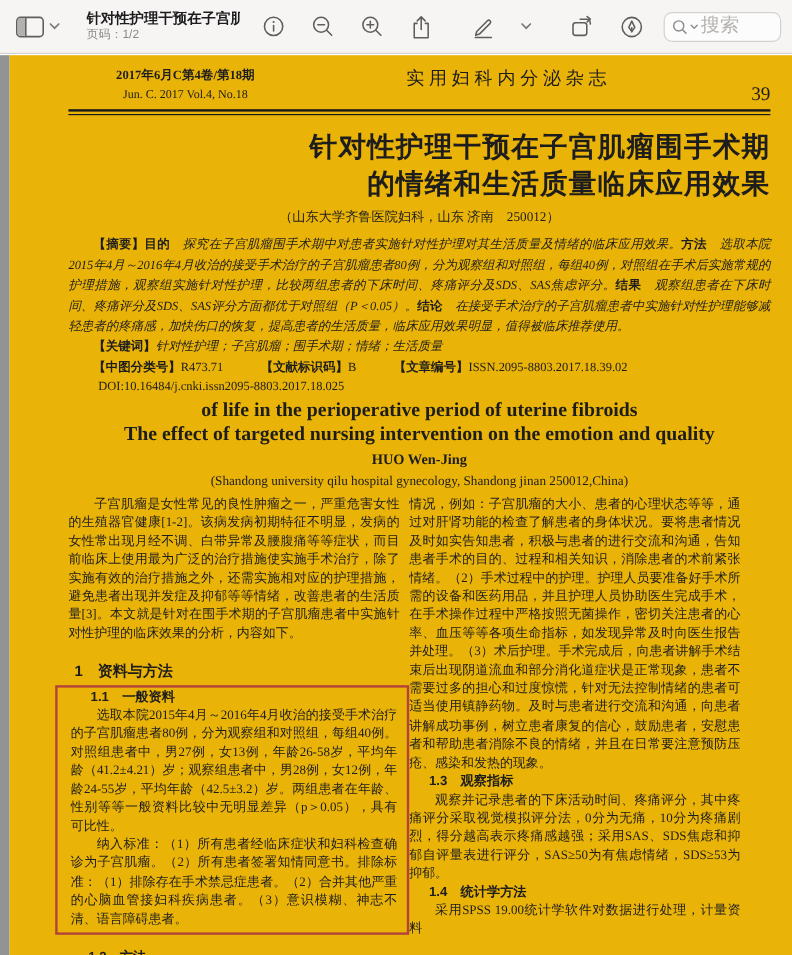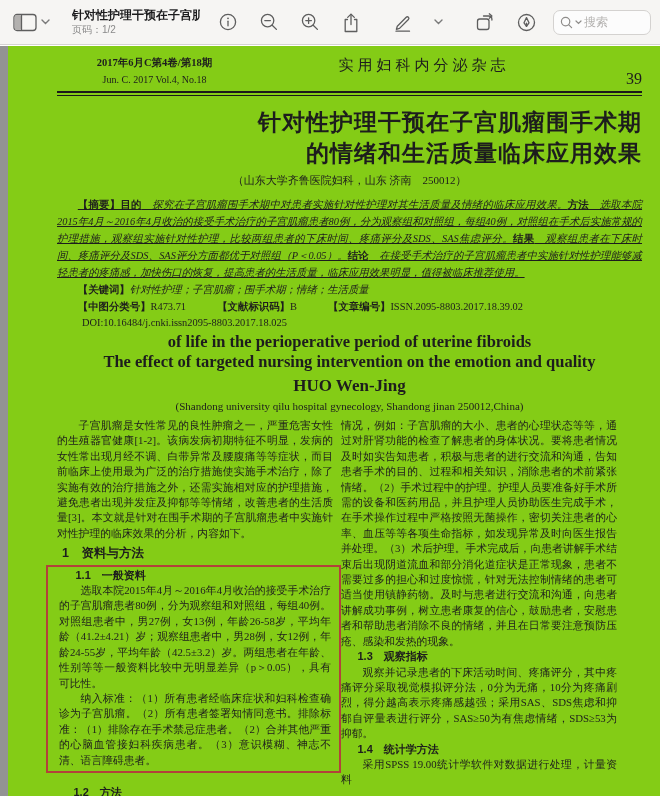--- a/index.html
+++ b/index.html
@@ -17,65 +17,65 @@
   .sidebar-group { display:flex; align-items:center; gap:4px; margin-left:13px; }
   .title-block { margin-left:22px; width:168px; line-height:1.15; overflow:hidden; }
   .doc-title { font-size:12px; font-weight:bold; color:#1c1c1e; white-space:nowrap; }
   .page-indicator { font-size:10px; color:#8a8a8a; margin-top:1px; }
   .tb-actions { display:flex; align-items:center; gap:21px; margin-left:18px; }
   .tb-gap-lg { margin-left:10px; }
   .search-field { margin-left:16px; margin-right:9px; display:flex; align-items:center;
     width:112px; height:25px; border:1px solid #d4d2d0; border-radius:7px;
     background:#fcfcfc; padding:0 6px; gap:2px; }
   .search-field input { border:none; outline:none; background:transparent;
-    width:60px; font-size:12px; color:#a21caf; font-family:"Liberation Sans",sans-serif; }
+    width:60px; font-size:16px; color:#a21caf; font-family:"Liberation Sans",sans-serif; }
   .search-field input::placeholder { color:#b4b2b0; }
 
   
   .content { position:absolute; top:46px; left:0; right:0; bottom:0; display:flex; }
   .left-strip { width:8px; background:#939393; }
-  .pdf-page { flex:1; background:#84cc16; padding:10px 18px 0 49px; overflow:hidden;
+  .pdf-page { flex:1; background:#eab308; padding:10px 18px 0 49px; overflow:hidden;
     font-family:"Liberation Serif", serif; color:#1d1d1d; }
 
   
   .journal-header { display:flex; align-items:flex-start; }
   .jh-left { width:195px; text-align:center; }
   .jh-issue-cn { font-size:10.5px; font-weight:bold; }
   .jh-issue-en { font-size:10px; margin-top:4px; }
   .jh-center { flex:1; text-align:center; }
   .jh-name-cn { font-size:15px; letter-spacing:4px; }
   .jh-name-en { font-size:12px; font-weight:bold; margin-top:3px; }
   .jh-pageno { width:46px; text-align:right; font-size:16px; padding-top:14px; }
   .jh-rule { margin-top:3px; height:5px; border-top:2.2px solid #1a1a1a; border-bottom:1.3px solid #1a1a1a; }
 
   
   .cn-title { margin-top:11px; text-align:right; font-size:23px; font-weight:bold;
     line-height:31px; letter-spacing:1px; }
   .cn-author { margin-top:7px; text-align:center; font-size:11.5px; letter-spacing:5px; font-style:italic; }
   .cn-affil { margin-top:4px; text-align:center; font-size:11px; }
 
   
-  .abstract { margin-top:8px; font-size:10.4px; line-height:17px; text-align:justify; font-style:italic;text-decoration:underline; }
+  .abstract { margin-top:8px; font-size:10.4px; line-height:17px; text-align:justify; font-style:italic; }
   .abstract b, .kw-line b, .class-line b { font-style:normal; }
   .abstract p { text-indent:2em; }
   .kw-line { font-size:10.4px; line-height:17px; text-indent:2em; font-style:italic; }
   .class-line { font-size:10.4px; line-height:17px; text-indent:2em; }
   .doi-line { font-size:10.4px; line-height:15px; text-indent:2.4em; }
 
   .en-title { margin-top:2px; text-align:center; font-size:16.5px; font-weight:bold; line-height:20px; }
-  .en-author { margin-top:4px; text-align:center; font-size:17px; font-weight:bold; }
+  .en-author { margin-top:4px; text-align:center; font-size:12px; font-weight:bold; }
   .en-affil { margin-top:4px; text-align:center; font-size:11px; }
 
   
   .columns { margin-top:6px; display:flex; gap:8px; }
   .col { width:276px; font-size:10.8px; line-height:15.4px; text-align:justify; }
   .col p { text-indent:2em; }
   .col p.noindent { text-indent:0; }
   .sec-h1 { font-family:"Liberation Sans",sans-serif; font-size:12.5px; font-weight:bold;
-    margin:5px 0 3px; text-indent:0.4em; }
+    margin:16px 0 3px; text-indent:0.4em; }
   .sec-h2 { font-weight:bold; text-indent:1.5em; font-family:"Liberation Sans",sans-serif; font-size:11px; }
   .annotation-box { border:2.5px solid #b2423a; margin:1px -8px 12px -11px; padding:1px 8px 3px 11px; }
 </style>
 </head>
 <body>
 
 <div class="screen">
 
   <div class="toolbar">
     <div class="sidebar-group">

